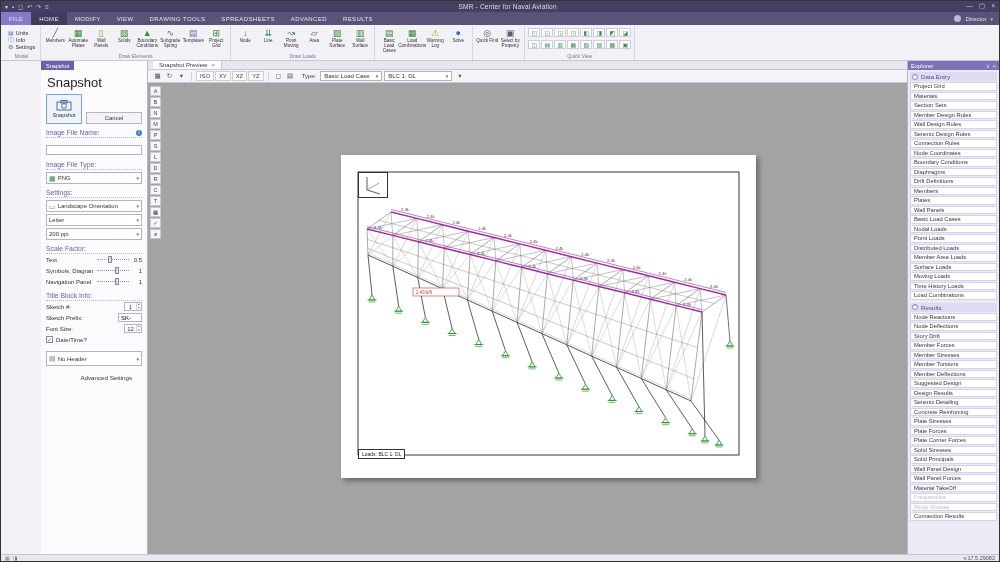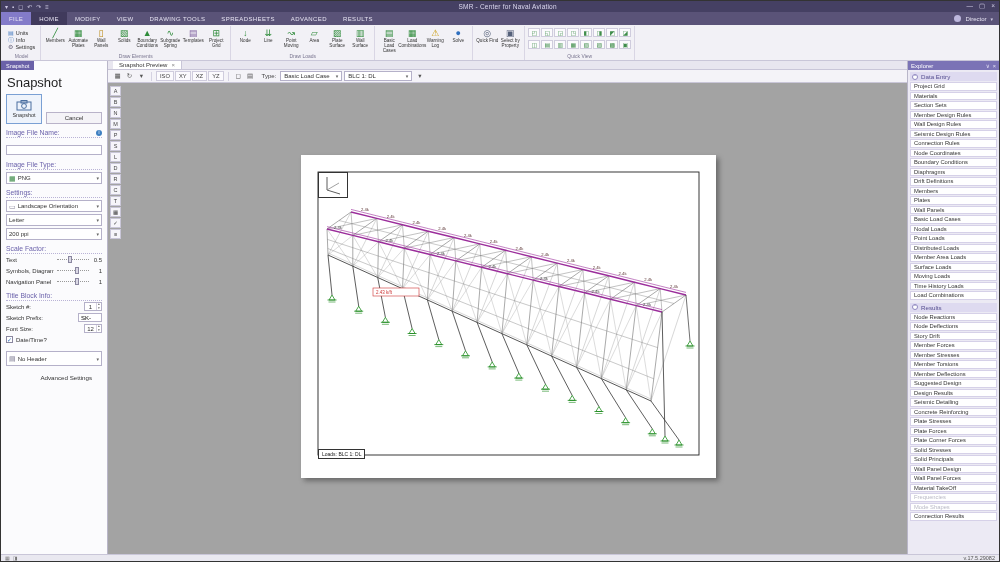--- a/index.html
+++ b/index.html
@@ -32,21 +32,21 @@
   .model-body { flex-direction:column; gap:1px; justify-content:center; }
   .small-btn { display:flex; align-items:center; gap:2px; font-size:5.5px; color:#333; padding:0 2px; cursor:default; }
   .sb-icon { font-size:6px; line-height:1; }
   .big-btn { width:22px; display:flex; flex-direction:column; align-items:center; gap:1px; cursor:default; padding-top:1px; }
   .bb-icon { font-size:9px; line-height:10px; }
   .bb-label { font-size:4.6px; line-height:1.08; color:#333; text-align:center; }
   .qv-grid { display:grid; grid-template-columns:repeat(8,12px); grid-auto-rows:11px; gap:1px; align-content:center; }
   .qv-cell { border:1px solid #cfccdd; background:#fbfafd; display:flex; align-items:center; justify-content:center; font-size:6px; color:#3f8d4a; }
 
   
-  .main { flex:1; display:flex; min-height:0; }
+  .main { flex:1; display:flex; min-height:0;margin-left:40px; }
 
   
   .left-col { width:107px; border-right:1px solid #b9b6c9; background:#fbfbfd; display:flex; flex-direction:column; }
   .panel-tab { height:9px; background:#6a61a8; color:#fff; font-size:5.5px; display:inline-flex; align-items:center;
                padding:0 5px; align-self:flex-start; }
   .left-panel { flex:1; padding:3px 5px; overflow:hidden; }
   .lp-title { font-size:13px; color:#1f1f1f; margin:2px 0 4px 1px; font-weight:400; }
   .snap-row { display:flex; gap:4px; align-items:flex-end; margin-bottom:4px; }
   .snap-btn { width:36px; height:30px; border:1px solid #7aa0d4; background:#eef3fb; display:flex; flex-direction:column;
               align-items:center; justify-content:center; gap:1px; font-size:5.5px; color:#333; }

